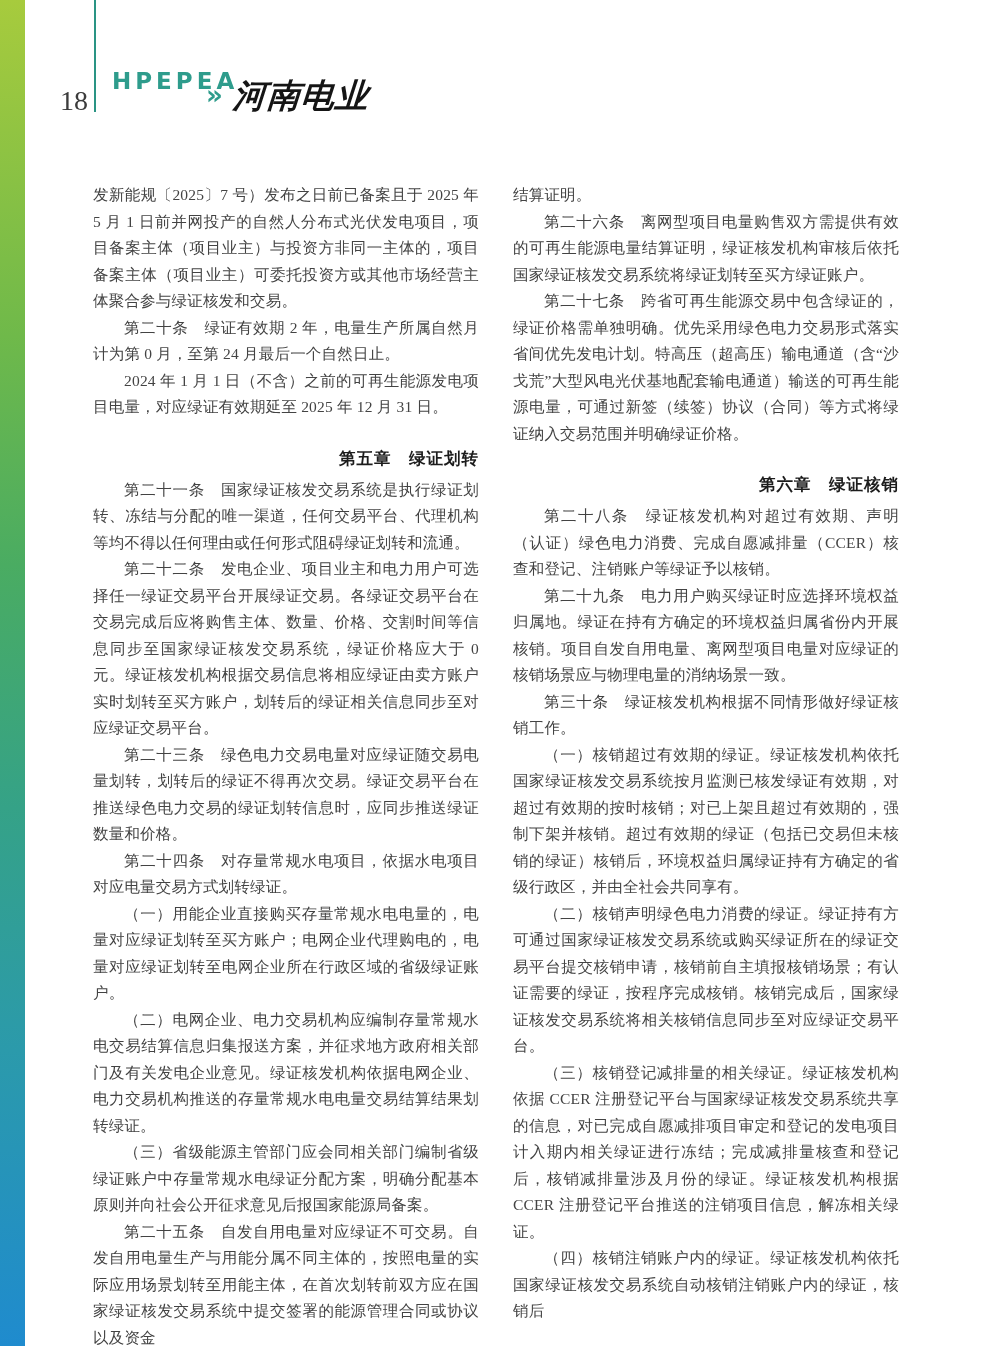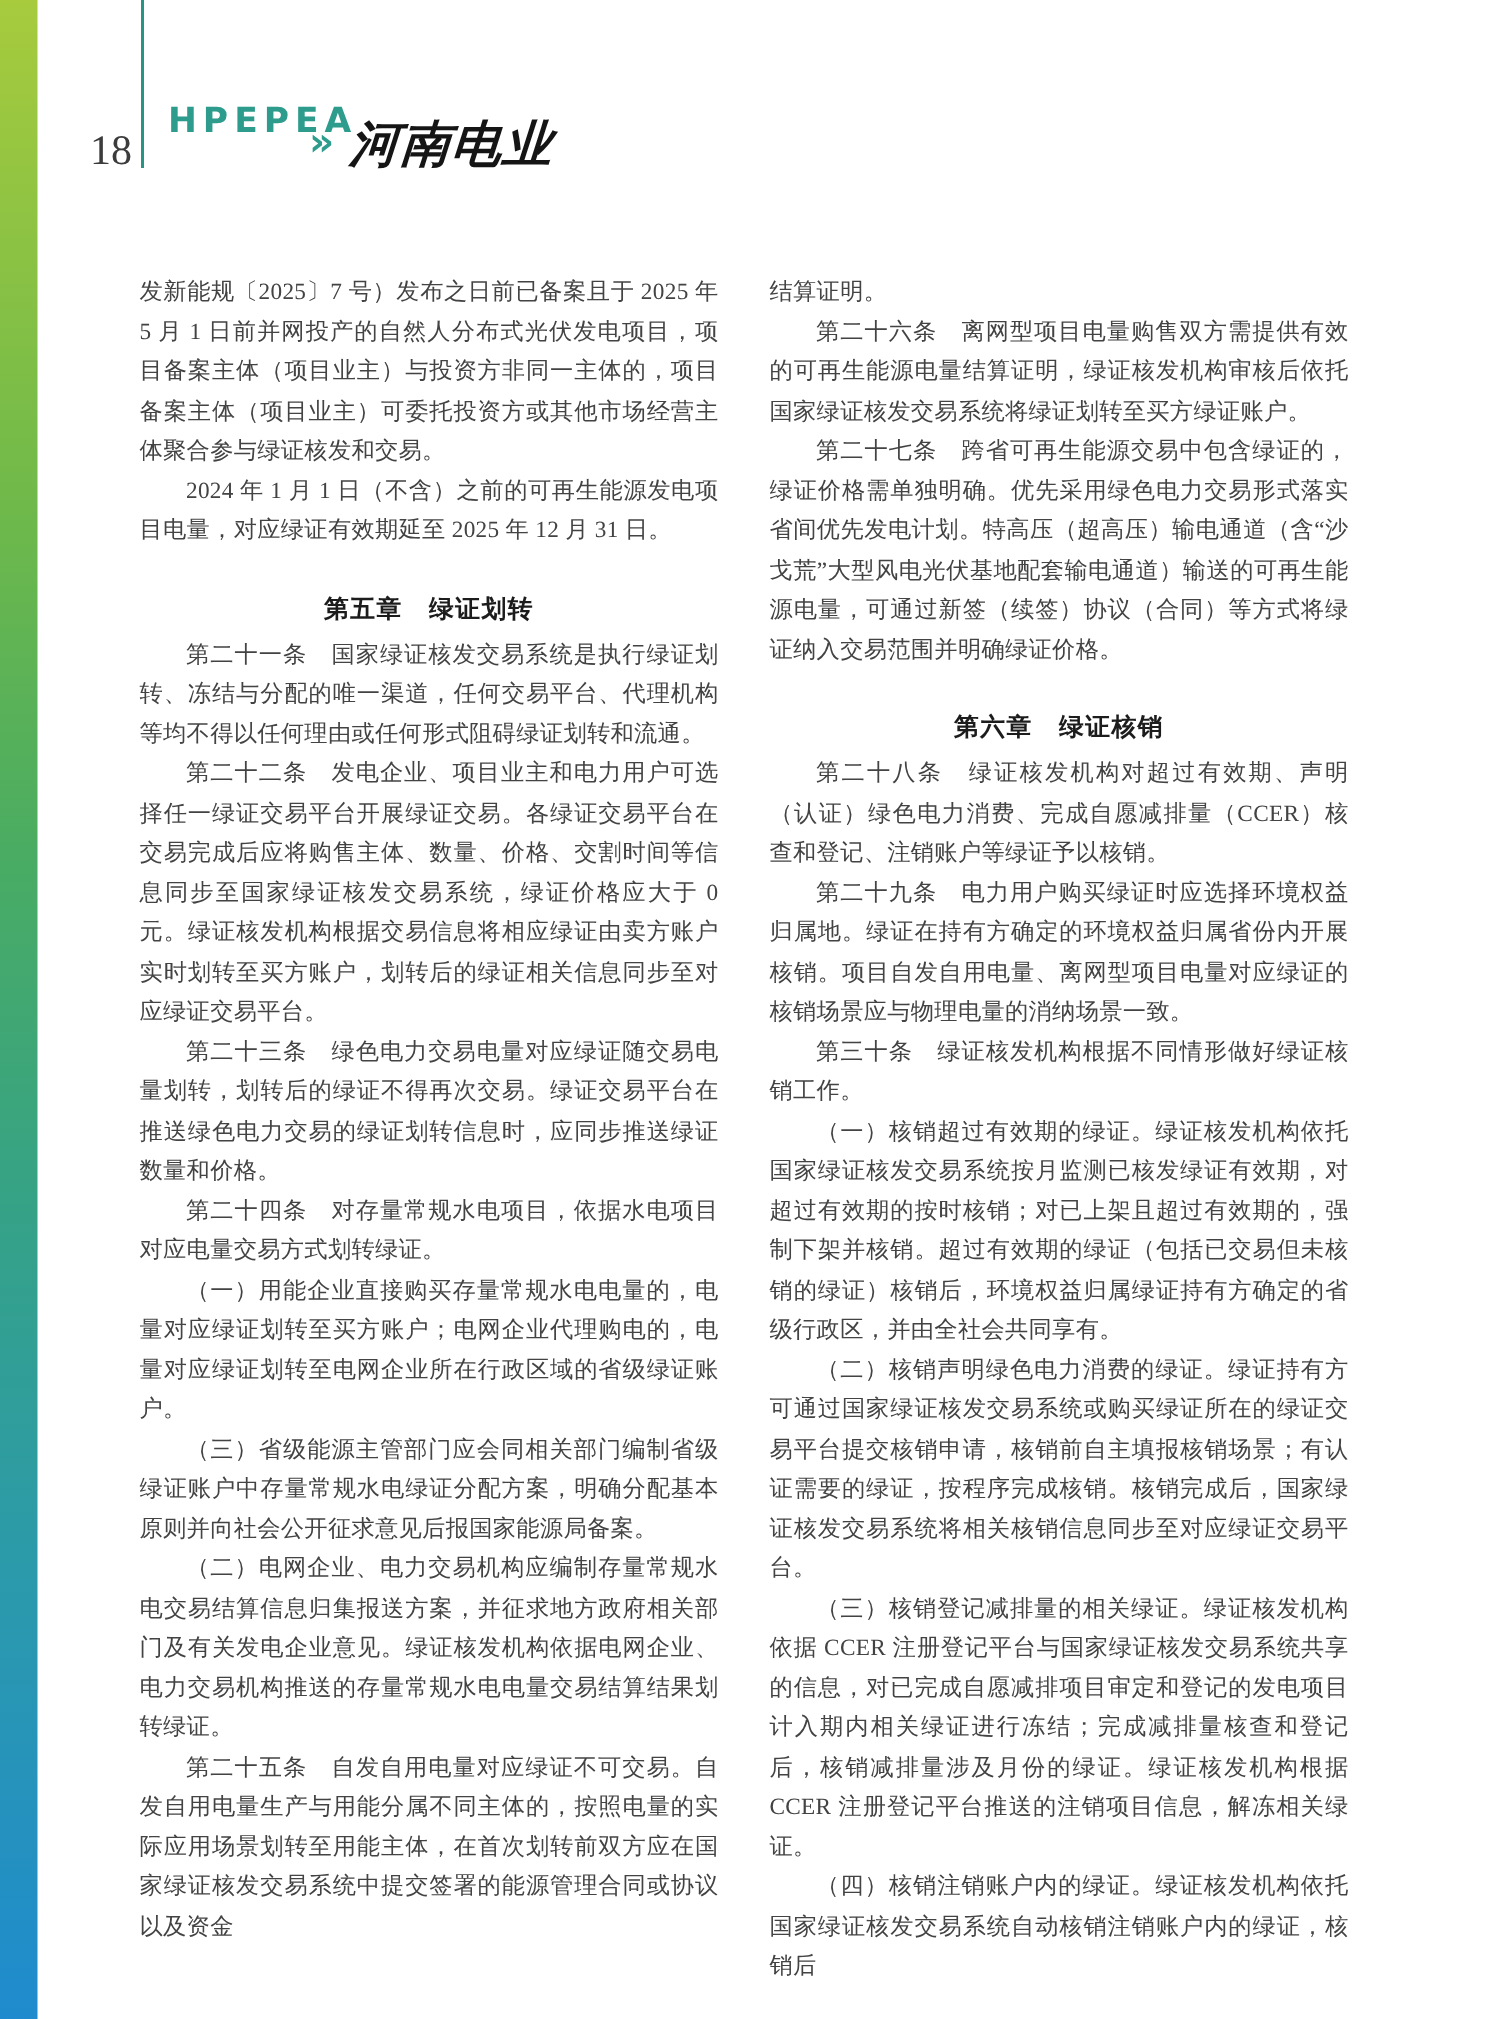--- a/index.html
+++ b/index.html
@@ -87,21 +87,21 @@
     font-size: 15.5px;
     line-height: 26.5px;
     text-align: justify;
     text-indent: 2em;
     letter-spacing: 0.2px;
   }
   .para.no-indent { text-indent: 0; }
 
   .chapter-heading {
     margin: 25px 0 5px 0;
-    text-align: center;
+    text-align: right;
     font-weight: 700;
     font-size: 16.5px;
     line-height: 26px;
     color: #1c1c1c;
     font-family: "DejaVu Sans", "Liberation Sans", sans-serif;
     letter-spacing: 1px;
   }
 </style>
 </head>
 <body>
@@ -109,29 +109,30 @@
 <div class="gradient-bar"></div>
 
 <div class="page-number">18</div>
 <div class="header-rule"></div>
 <div class="logo-text">HPEPEA</div>
 <div class="logo-chevron">»</div>
 <div class="masthead">河南电业</div>
 
 <div class="col col-left">
     <p class="para no-indent">发新能规〔2025〕7 号）发布之日前已备案且于 2025 年 5 月 1 日前并网投产的自然人分布式光伏发电项目，项目备案主体（项目业主）与投资方非同一主体的，项目备案主体（项目业主）可委托投资方或其他市场经营主体聚合参与绿证核发和交易。</p>
+    <p class="para">第二十条　绿证有效期 2 年，电量生产所属自然月计为第 0 月，至第 24 月最后一个自然日止。</p>
     <p class="para">2024 年 1 月 1 日（不含）之前的可再生能源发电项目电量，对应绿证有效期延至 2025 年 12 月 31 日。</p>
     <div class="chapter-heading">第五章　绿证划转</div>
     <p class="para">第二十一条　国家绿证核发交易系统是执行绿证划转、冻结与分配的唯一渠道，任何交易平台、代理机构等均不得以任何理由或任何形式阻碍绿证划转和流通。</p>
     <p class="para">第二十二条　发电企业、项目业主和电力用户可选择任一绿证交易平台开展绿证交易。各绿证交易平台在交易完成后应将购售主体、数量、价格、交割时间等信息同步至国家绿证核发交易系统，绿证价格应大于 0 元。绿证核发机构根据交易信息将相应绿证由卖方账户实时划转至买方账户，划转后的绿证相关信息同步至对应绿证交易平台。</p>
     <p class="para">第二十三条　绿色电力交易电量对应绿证随交易电量划转，划转后的绿证不得再次交易。绿证交易平台在推送绿色电力交易的绿证划转信息时，应同步推送绿证数量和价格。</p>
     <p class="para">第二十四条　对存量常规水电项目，依据水电项目对应电量交易方式划转绿证。</p>
     <p class="para">（一）用能企业直接购买存量常规水电电量的，电量对应绿证划转至买方账户；电网企业代理购电的，电量对应绿证划转至电网企业所在行政区域的省级绿证账户。</p>
+    <p class="para">（二）电网企业、电力交易机构应编制存量常规水电交易结算信息归集报送方案，并征求地方政府相关部门及有关发电企业意见。绿证核发机构依据电网企业、电力交易机构推送的存量常规水电电量交易结算结果划转绿证。</p>
     <p class="para">（三）省级能源主管部门应会同相关部门编制省级绿证账户中存量常规水电绿证分配方案，明确分配基本原则并向社会公开征求意见后报国家能源局备案。</p>
-    <p class="para">（二）电网企业、电力交易机构应编制存量常规水电交易结算信息归集报送方案，并征求地方政府相关部门及有关发电企业意见。绿证核发机构依据电网企业、电力交易机构推送的存量常规水电电量交易结算结果划转绿证。</p>
     <p class="para">第二十五条　自发自用电量对应绿证不可交易。自发自用电量生产与用能分属不同主体的，按照电量的实际应用场景划转至用能主体，在首次划转前双方应在国家绿证核发交易系统中提交签署的能源管理合同或协议以及资金</p>
   </div>
 <div class="col col-right">
     <p class="para no-indent">结算证明。</p>
     <p class="para">第二十六条　离网型项目电量购售双方需提供有效的可再生能源电量结算证明，绿证核发机构审核后依托国家绿证核发交易系统将绿证划转至买方绿证账户。</p>
     <p class="para">第二十七条　跨省可再生能源交易中包含绿证的，绿证价格需单独明确。优先采用绿色电力交易形式落实省间优先发电计划。特高压（超高压）输电通道（含“沙戈荒”大型风电光伏基地配套输电通道）输送的可再生能源电量，可通过新签（续签）协议（合同）等方式将绿证纳入交易范围并明确绿证价格。</p>
     <div class="chapter-heading">第六章　绿证核销</div>
     <p class="para">第二十八条　绿证核发机构对超过有效期、声明（认证）绿色电力消费、完成自愿减排量（CCER）核查和登记、注销账户等绿证予以核销。</p>
     <p class="para">第二十九条　电力用户购买绿证时应选择环境权益归属地。绿证在持有方确定的环境权益归属省份内开展核销。项目自发自用电量、离网型项目电量对应绿证的核销场景应与物理电量的消纳场景一致。</p>
     <p class="para">第三十条　绿证核发机构根据不同情形做好绿证核销工作。</p>

